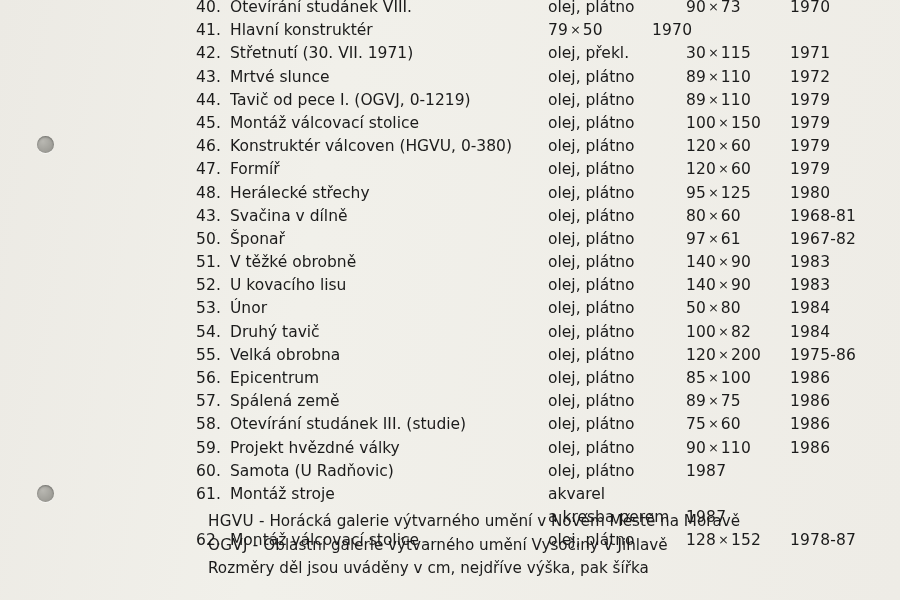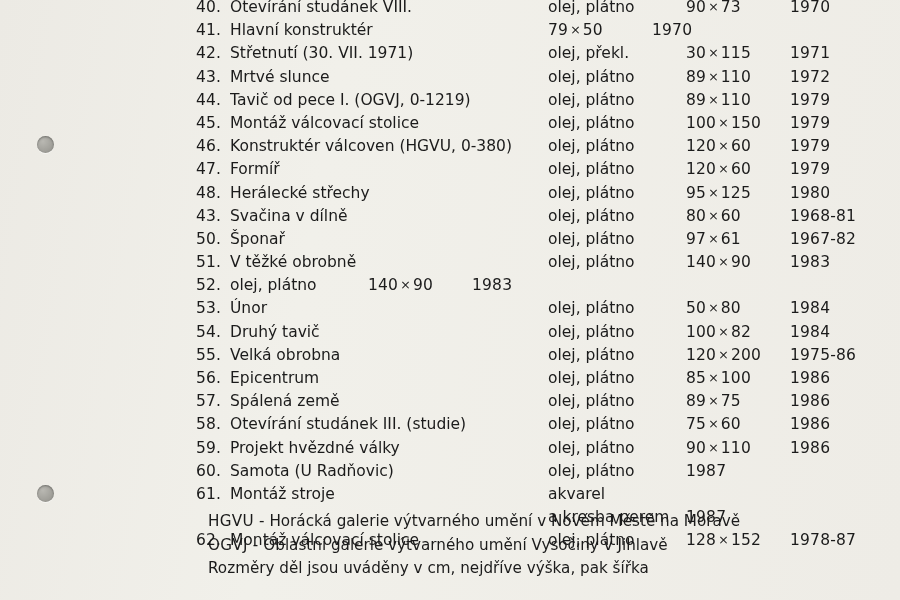--- a/index.html
+++ b/index.html
@@ -177,20 +177,21 @@
       </div>
       <div class="row">
         <div class="num">51.</div>
         <div class="title">V těžké obrobně</div>
         <div class="technique">olej, plátno</div>
         <div class="dims"><span>140</span><span class="x">×</span><span>90</span></div>
         <div class="year">1983</div>
       </div>
       <div class="row">
         <div class="num">52.</div>
+        <div class="title">U kovacího lisu</div>
         <div class="technique">olej, plátno</div>
         <div class="dims"><span>140</span><span class="x">×</span><span>90</span></div>
         <div class="year">1983</div>
       </div>
       <div class="row">
         <div class="num">53.</div>
         <div class="title">Únor</div>
         <div class="technique">olej, plátno</div>
         <div class="dims"><span>50</span><span class="x">×</span><span>80</span></div>
         <div class="year">1984</div>

